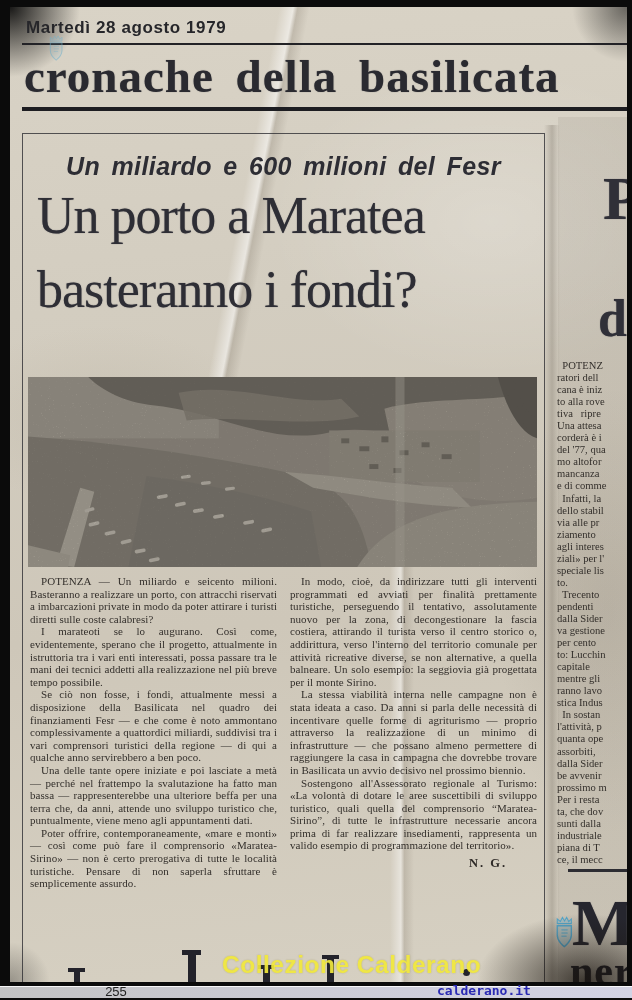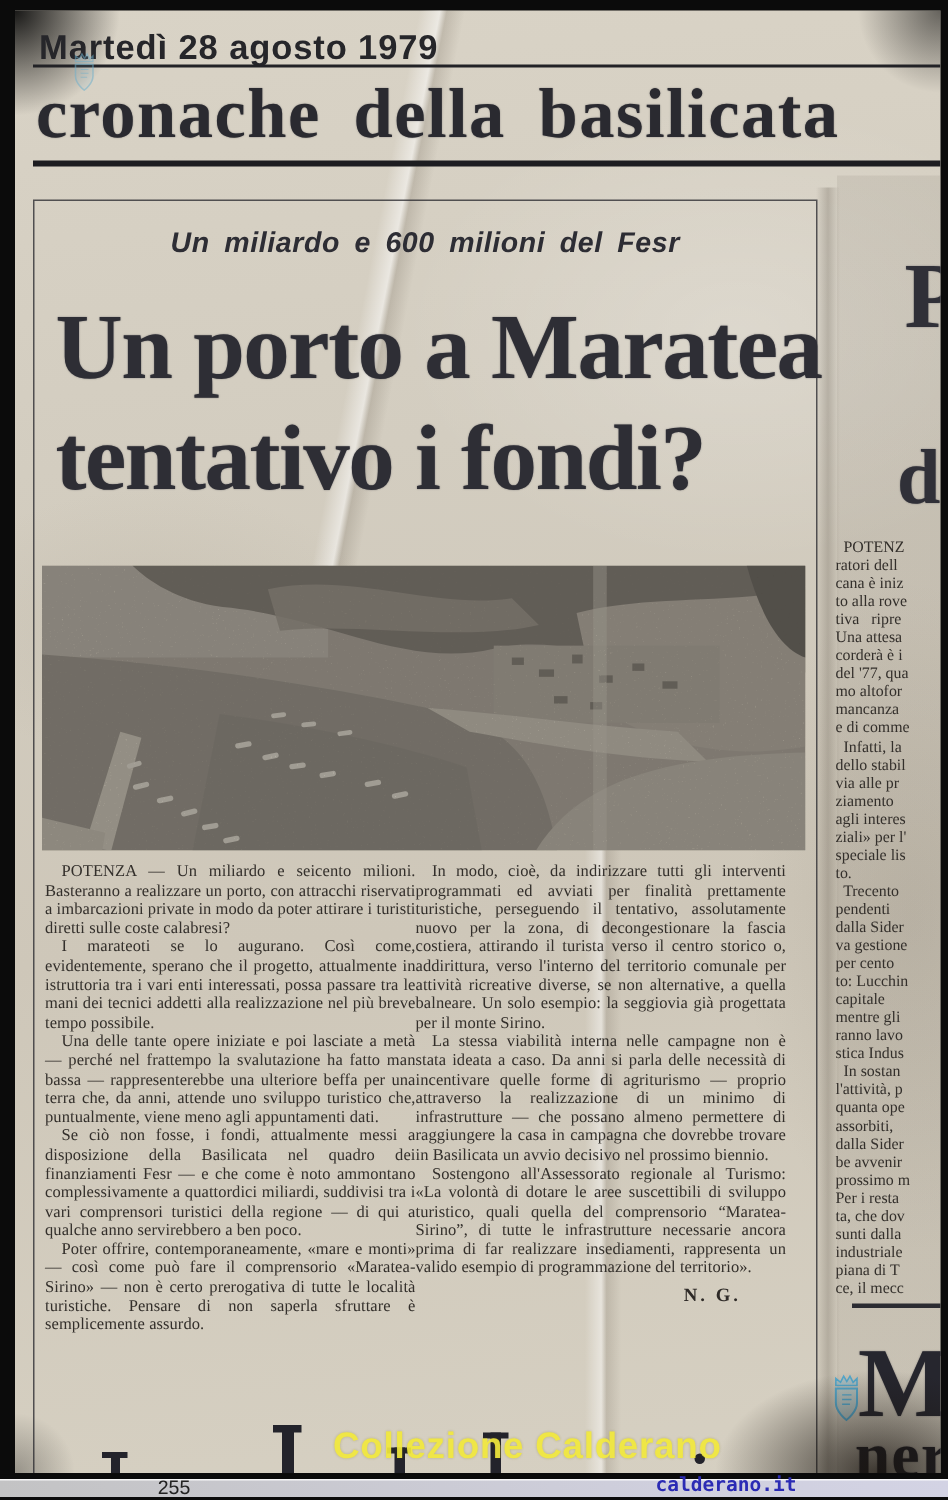--- a/index.html
+++ b/index.html
@@ -22,46 +22,46 @@
     background:linear-gradient(90deg,transparent,rgba(255,255,255,.45) 45%,rgba(110,100,86,.20) 60%,transparent);}
   .gutter-shade{left:534px;top:118px;width:16px;height:857px;
     background:linear-gradient(90deg,transparent,rgba(118,110,98,.35),transparent);}
   .side-shade{left:548px;top:110px;right:0;bottom:0;
     background:linear-gradient(90deg,rgba(138,130,118,.16),rgba(150,143,131,.20));}
   .thumb-shadow{right:0;bottom:0;width:235px;height:135px;
     background:radial-gradient(ellipse 150px 95px at 82% 100%,rgba(25,20,15,.8),rgba(25,20,15,0) 72%);}
 
   
   .date-label{position:absolute;left:16px;top:11px;font-family:"Liberation Sans","DejaVu Sans",sans-serif;
-    font-weight:bold;font-size:23px;letter-spacing:.6px;color:#26262a;}
+    font-weight:bold;font-size:17px;letter-spacing:.6px;color:#26262a;}
   .rule-thin{position:absolute;left:12px;right:0;top:36px;height:2px;background:#222226;}
   .section-title{position:absolute;left:14px;top:42px;font-weight:bold;font-size:47px;
     letter-spacing:1px;word-spacing:9px;color:#2a2a30;text-shadow:0 0 1px rgba(42,42,50,.55);text-align:center;}
   .rule-thick{position:absolute;left:12px;right:0;top:100px;height:4px;background:#1d1d21;}
   .stamp{position:absolute;}
   .stamp-top{left:36px;top:26px;width:19px;height:30px;opacity:.55;}
   .stamp-side{left:542px;top:907px;width:23px;height:36px;opacity:.95;}
 
   
   .article-box{position:absolute;left:12px;top:126px;width:521px;height:849px;
     border:1.6px solid rgba(42,42,48,.78);border-bottom:none;}
   .kicker{position:absolute;left:0;top:18px;width:100%;text-align:center;
     font-family:"Liberation Sans","DejaVu Sans",sans-serif;font-style:italic;font-weight:bold;
-    font-size:19px;letter-spacing:.4px;word-spacing:4px;color:#2d2d34;}
-  .hl{position:absolute;left:14px;font-weight:bold;font-size:62px;line-height:64px;
-    letter-spacing:-1px;color:#2e2e35;text-shadow:0 0 1px rgba(40,40,52,.6);white-space:nowrap;margin-top:16px;}
+    font-size:25px;letter-spacing:.4px;word-spacing:4px;color:#2d2d34;}
+  .hl{position:absolute;left:14px;font-weight:normal;font-size:52px;line-height:64px;
+    letter-spacing:-1px;color:#2e2e35;text-shadow:0 0 1px rgba(40,40,52,.6);white-space:nowrap;}
   .hl1{top:50px;}
   .hl2{top:124px;}
   .standfirst{position:absolute;left:8px;top:214px;width:507px;
     font-family:"Liberation Sans","DejaVu Sans",sans-serif;font-style:italic;font-weight:bold;
     font-size:16.5px;color:#2c2c33;white-space:nowrap;}
   .photo-wrap{position:absolute;left:5px;top:243px;width:509px;height:190px;overflow:hidden;}
   .photo-wrap svg{display:block;width:100%;height:100%;}
 
-  .columns{position:absolute;left:7px;top:441px;width:507px;display:flex;}
+  .columns{position:absolute;left:7px;top:441px;width:507px;display:flex;justify-content:space-between;}
   .col{width:247px;font-size:11px;line-height:12.6px;text-align:justify;color:#332f2b;
     letter-spacing:.05px;}
   .col .para{text-indent:11px;}
   .byline{margin-top:5px;padding-right:30px;text-align:right;font-weight:bold;
     font-size:12.5px;letter-spacing:2px;color:#2e2a27;}
 
   
   .sp-frag{position:absolute;font-weight:bold;color:#303038;text-shadow:0 0 1px rgba(40,40,52,.6);}
   .sp-P{left:593px;top:156px;font-size:62px;}
   .sp-de{left:588px;top:282px;font-size:52px;}
@@ -109,21 +109,21 @@
       <path d="M5 9 L5 4.5 L8 7 L10 3 L12 6.5 L14 3 L16 7 L18.5 4.5 L18.5 9 Z" fill="rgba(130,190,218,.30)" stroke="#6fb0cc" stroke-width="1"></path>
       <path d="M5 11 h13.5 v9 c0 6 -6.75 11 -6.75 11 s-6.75 -5 -6.75 -11 Z" fill="rgba(130,190,218,.22)" stroke="#6fb0cc" stroke-width="1.2"></path>
       <path d="M9 15 h6 M9 18 h6 M9 21 h5" stroke="#6fb0cc" stroke-width=".8" fill="none"></path>
     </svg>
     <div class="section-title">cronache della basilicata</div>
     <div class="rule-thick"></div>
 
     <div class="article-box">
       <div class="kicker">Un miliardo e 600 milioni del Fesr</div>
       <div class="hl hl1">Un porto a Maratea</div>
-      <div class="hl hl2">tentativo i fondi?</div>
+      <div class="hl hl2">basteranno i fondi?</div>
 
       <div class="photo-wrap">
         <svg viewBox="0 0 507 192" preserveAspectRatio="none">
           <defs>
             <filter id="grain" x="0" y="0" width="100%" height="100%">
               <feTurbulence type="fractalNoise" baseFrequency="0.75" numOctaves="2" stitchTiles="stitch"></feTurbulence>
               <feColorMatrix type="matrix" values="0 0 0 0 0.10  0 0 0 0 0.09  0 0 0 0 0.08  0.85 0.85 0.85 0 0"></feColorMatrix>
             </filter>
           </defs>
           <rect width="507" height="192" fill="#a49d91"></rect>
@@ -168,22 +168,22 @@
           </g>
           <rect x="366" y="0" width="9" height="192" fill="#d8d2c3" opacity=".45"></rect>
           <rect width="507" height="192" filter="url(#grain)" opacity=".5"></rect>
         </svg>
       </div>
 
       <div class="columns">
         <div class="col">
             <div class="para">POTENZA — Un miliardo e seicento milioni. Basteranno a realizzare un porto, con attracchi riservati a imbarcazioni private in modo da poter attirare i turisti diretti sulle coste calabresi?</div>
             <div class="para">I marateoti se lo augurano. Così come, evidentemente, sperano che il progetto, attualmente in istruttoria tra i vari enti interessati, possa passare tra le mani dei tecnici addetti alla realizzazione nel più breve tempo possibile.</div>
+            <div class="para">Se ciò non fosse, i fondi, attualmente messi a disposizione della Basilicata nel quadro dei finanziamenti Fesr — e che come è noto ammontano complessivamente a quattordici miliardi, suddivisi tra i vari comprensori turistici della regione — di qui a qualche anno servirebbero a ben poco.</div>
             <div class="para">Una delle tante opere iniziate e poi lasciate a metà — perché nel frattempo la svalutazione ha fatto man bassa — rappresenterebbe una ulteriore beffa per una terra che, da anni, attende uno sviluppo turistico che, puntualmente, viene meno agli appuntamenti dati.</div>
-            <div class="para">Se ciò non fosse, i fondi, attualmente messi a disposizione della Basilicata nel quadro dei finanziamenti Fesr — e che come è noto ammontano complessivamente a quattordici miliardi, suddivisi tra i vari comprensori turistici della regione — di qui a qualche anno servirebbero a ben poco.</div>
             <div class="para">Poter offrire, contemporaneamente, «mare e monti» — così come può fare il comprensorio «Maratea-Sirino» — non è certo prerogativa di tutte le località turistiche. Pensare di non saperla sfruttare è semplicemente assurdo.</div>
           </div>
         <div class="col">
           <div class="para">In modo, cioè, da indirizzare tutti gli interventi programmati ed avviati per finalità prettamente turistiche, perseguendo il tentativo, assolutamente nuovo per la zona, di decongestionare la fascia costiera, attirando il turista verso il centro storico o, addirittura, verso l'interno del territorio comunale per attività ricreative diverse, se non alternative, a quella balneare. Un solo esempio: la seggiovia già progettata per il monte Sirino.</div>
           <div class="para">La stessa viabilità interna nelle campagne non è stata ideata a caso. Da anni si parla delle necessità di incentivare quelle forme di agriturismo — proprio attraverso la realizzazione di un minimo di infrastrutture — che possano almeno permettere di raggiungere la casa in campagna che dovrebbe trovare in Basilicata un avvio decisivo nel prossimo biennio.</div>
           <div class="para">Sostengono all'Assessorato regionale al Turismo: «La volontà di dotare le aree suscettibili di sviluppo turistico, quali quella del comprensorio “Maratea-Sirino”, di tutte le infrastrutture necessarie ancora prima di far realizzare insediamenti, rappresenta un valido esempio di programmazione del territorio».</div>
           <div class="byline">N. G.</div>
         </div>
       </div>
     </div>

